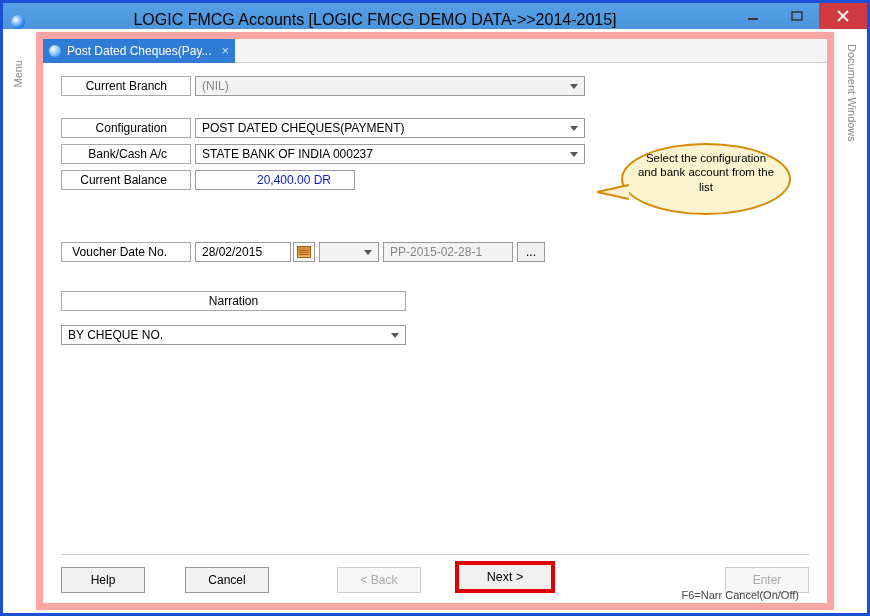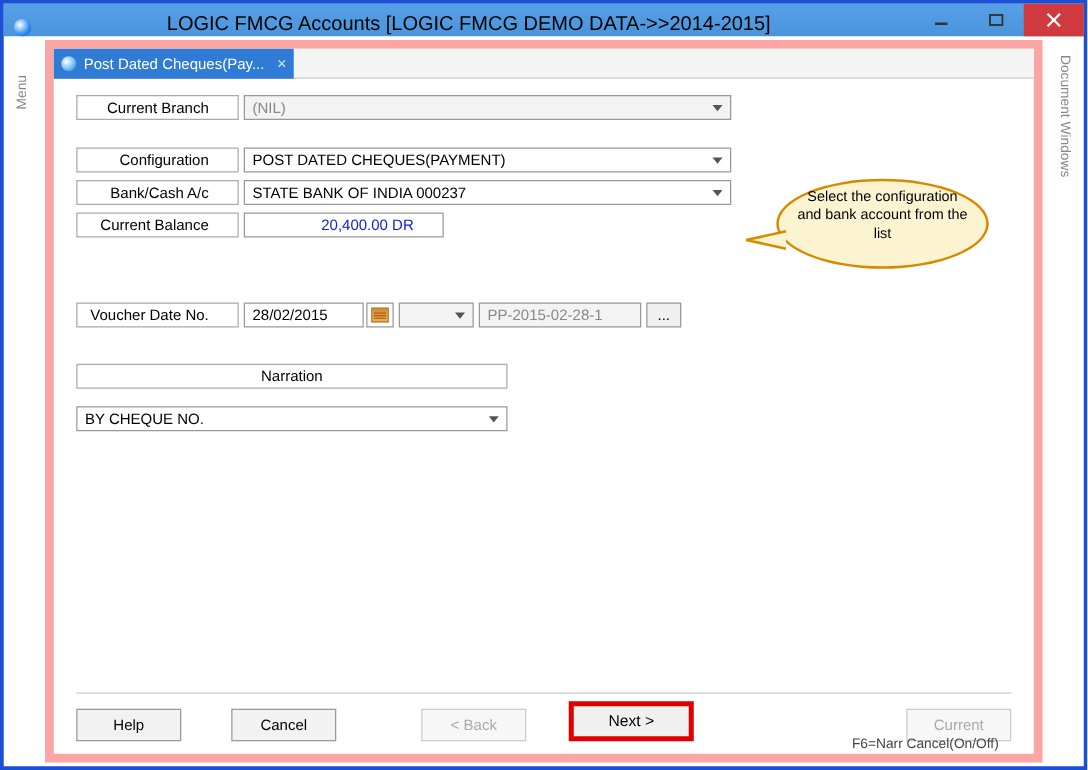--- a/index.html
+++ b/index.html
@@ -180,20 +180,20 @@
         <div class="btn cancel">
             <span>Cancel</span>
           </div>
         <div class="btn back">
             <span>&lt; Back</span>
           </div>
         <div class="btn next">
             <span>Next &gt;</span>
           </div>
         <div class="btn finish">
-            <span>Current</span>
+            <span>Enter</span>
           </div>
       </div>
 
       <div class="footnote">F6=Narr Cancel(On/Off)</div>
     </div>
   </div>
 </div>
 
 </body></html>

